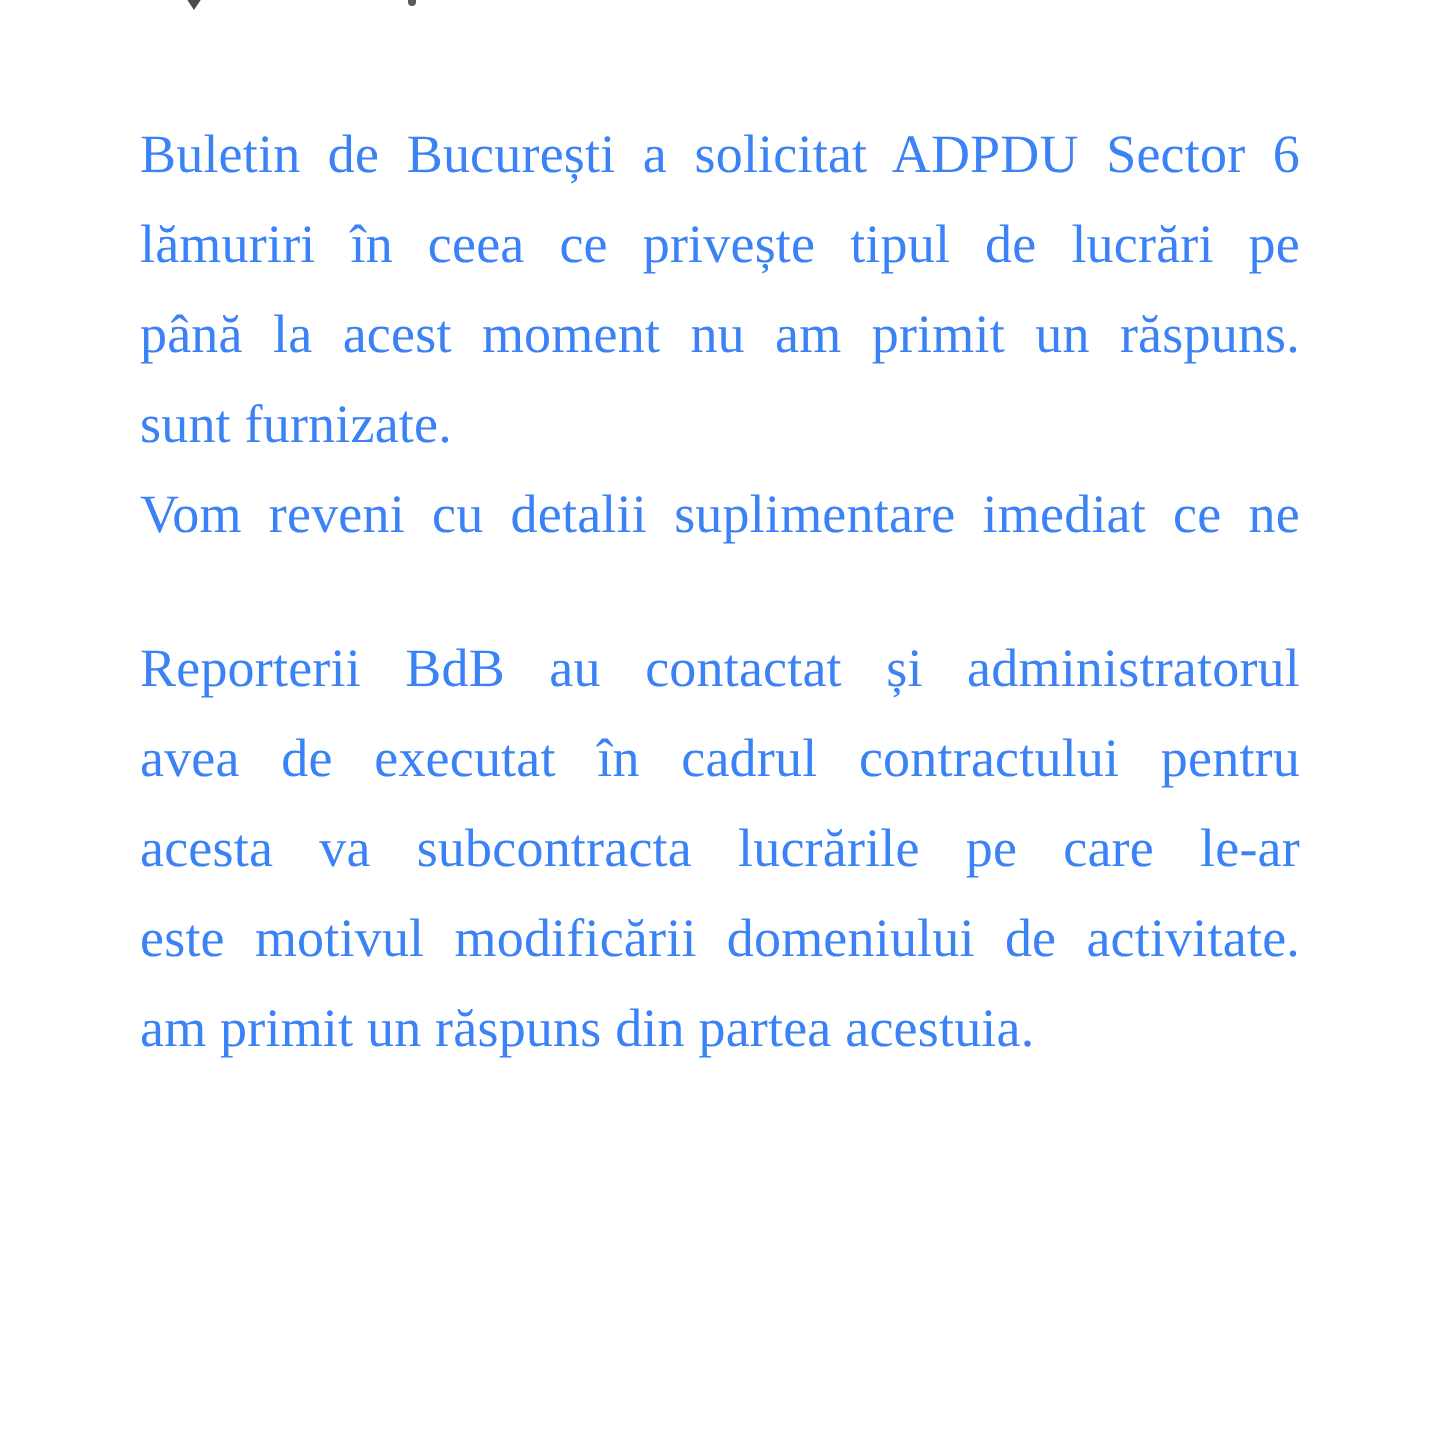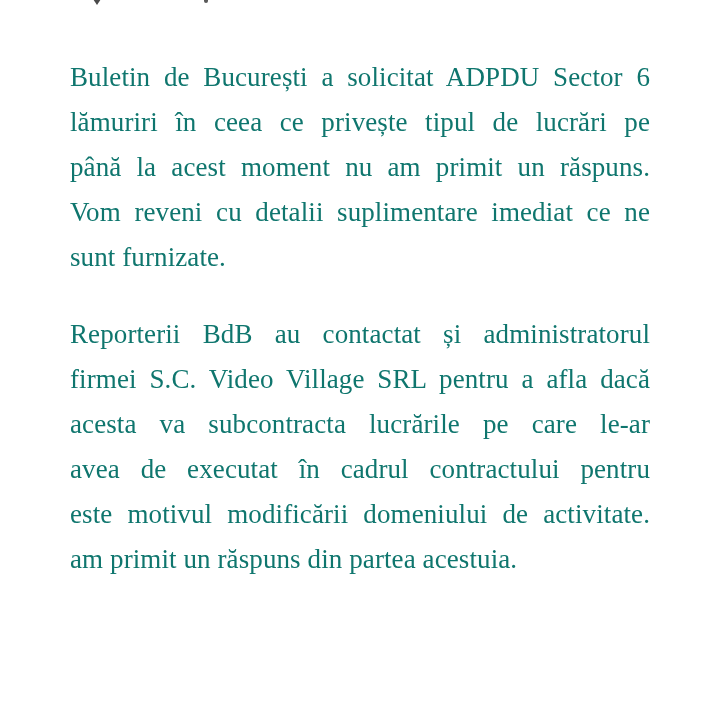--- a/index.html
+++ b/index.html
@@ -12,21 +12,21 @@
     background: #ffffff;
     overflow: hidden;
     position: relative;
     font-family: "Liberation Serif", "DejaVu Serif", serif;
   }
   .article {
     position: absolute;
     left: 70px;
     top: 55px;
     width: 580px;
-    color: #0f766e;
+    color: #3b82f6;
   }
   .para {
     font-size: 27px;
     line-height: 45px;
     margin: 0 0 32px 0;
     letter-spacing: 0.1px;
   }
   .para:last-child {
     margin-bottom: 0;
   }
@@ -68,24 +68,23 @@
 <div class="remnant">
   <span class="mark-v"></span>
   <span class="mark-dot"></span>
 </div>
 
 <div class="article">
     <div class="para">
       <div class="line">Buletin de București a solicitat ADPDU Sector 6</div>
       <div class="line">lămuriri în ceea ce privește tipul de lucrări pe</div>
       <div class="line">până la acest moment nu am primit un răspuns.</div>
+      <div class="line last">sunt furnizate.</div>
       <div class="line">Vom reveni cu detalii suplimentare imediat ce ne</div>
-      <div class="line last">sunt furnizate.</div>
     </div>
     <div class="para">
       <div class="line">Reporterii BdB au contactat și administratorul</div>
-      <div class="line">firmei S.C. Video Village SRL pentru a afla dacă</div>
+      <div class="line">avea de executat în cadrul contractului pentru</div>
       <div class="line">acesta va subcontracta lucrările pe care le-ar</div>
-      <div class="line">avea de executat în cadrul contractului pentru</div>
       <div class="line">este motivul modificării domeniului de activitate.</div>
       <div class="line last">am primit un răspuns din partea acestuia.</div>
     </div>
   </div>
 
 </body></html>

